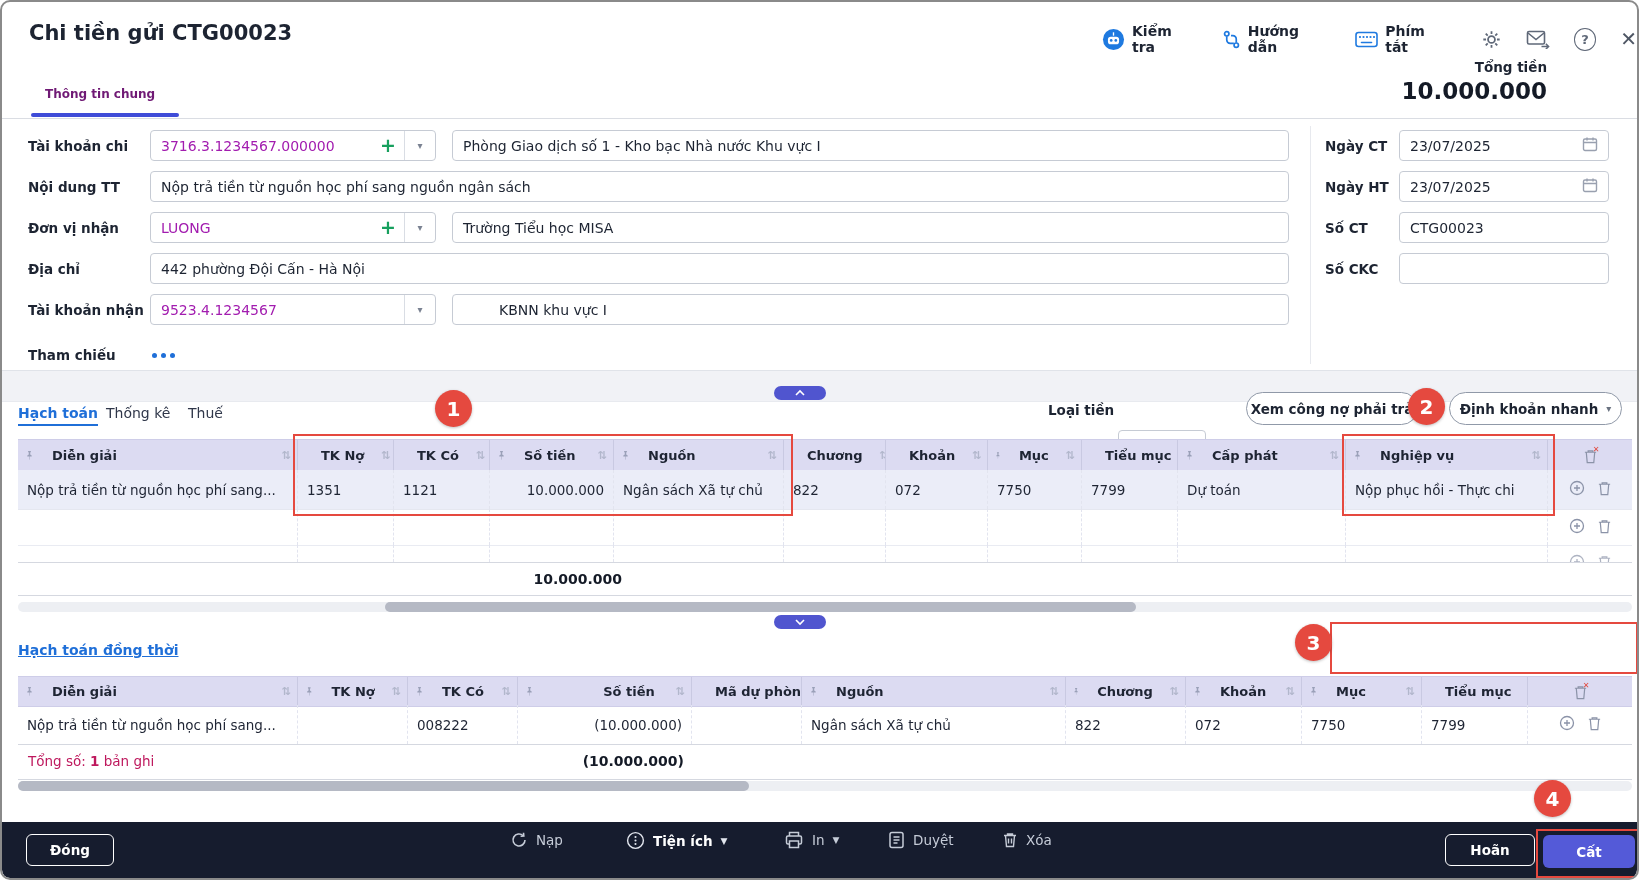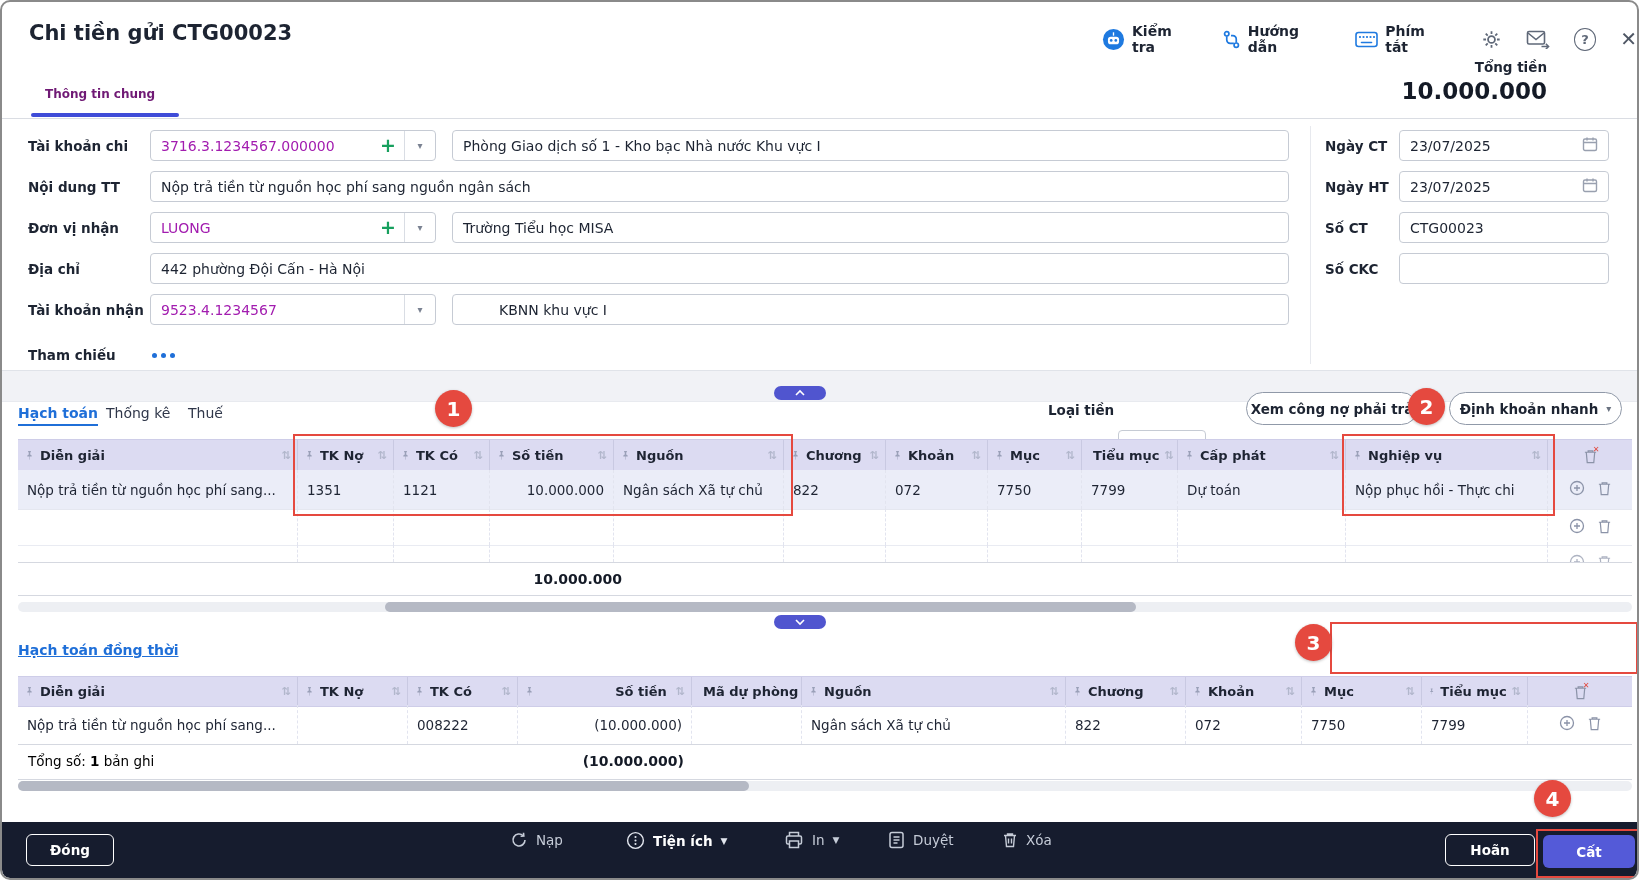--- a/index.html
+++ b/index.html
@@ -30,21 +30,21 @@
   .pill{background:#5055cf;border-radius:8px;display:flex;align-items:center;justify-content:center;cursor:pointer;}
   .dettab{font-size:14px;cursor:pointer;}
   .dettab.active{color:#1f6fd8;font-weight:bold;border-bottom:2px solid #1f6fd8;padding-bottom:3px;}
   .dettab.idle{color:#30374a;}
   .roundbtn{box-sizing:border-box;height:33px;border:1px solid #9099a8;border-radius:17px;background:#fff;
     display:flex;align-items:center;justify-content:center;gap:8px;font-size:13.5px;font-weight:bold;
     color:#1d2432;cursor:pointer;}
   .select{box-sizing:border-box;height:30px;border:1px solid #c6cbd4;border-radius:4px;background:#fff;
     display:flex;align-items:center;justify-content:space-between;padding:0 8px;font-size:13.5px;color:#1d2432;cursor:pointer;margin-top:36px;}
   .trow{display:grid;position:absolute;left:0;}
-  .hcell{display:flex;align-items:center;gap:5px;padding:0 6px;border-right:1px solid #c9c9e2;
+  .hcell{display:flex;align-items:center;gap:17px;padding:0 6px;border-right:1px solid #c9c9e2;
     font-size:13px;font-weight:bold;color:#1e2433;overflow:hidden;white-space:nowrap;}
   .bcell{display:flex;align-items:center;padding:0 9px;border-right:1px dashed #e2e4ef;
     font-size:13.5px;color:#1e2433;overflow:hidden;white-space:nowrap;}
   .num{justify-content:flex-end;}
   .sort{margin-left:auto;color:#b2b7cc;font-size:11px;}
   .thead{background:#dcdbf2;}
   .rowsel{background:#ebedf8;}
   .actc{display:flex;align-items:center;justify-content:center;gap:12px;border-right:none;}
   .scroll{background:#edeff3;border-radius:5px;height:10px;}
   .thumb{position:absolute;top:0;height:10px;background:#b5b9c4;border-radius:5px;cursor:pointer;}
@@ -505,21 +505,21 @@
             <circle cx="8" cy="8" r="6.5"></circle>
             <path d="M8 5v6M5 8h6"></path>
           </svg></span>
       <span><svg width="15" height="16" viewBox="0 0 16 17" fill="none" stroke="#8b93a8" stroke-width="1.3">
             <path d="M2 4.5h12M5.5 4.5V3h5v1.5M3.5 4.5l1 11h7l1-11"></path>
           </svg></span>
     </div>
   </div>
 
   <div class="abs" style="left:16px;top:742px;width:1614px;height:35px;border-bottom:1px solid #d5d8e0;">
-    <span style="position:absolute;left:10px;top:9px;font-size:13.5px;color:#000000;">
+    <span style="position:absolute;left:10px;top:9px;font-size:13.5px;color:#be185d;">
       <span>Tổng số:</span> <b>1</b> <span>bản ghi</span>
     </span>
     <span class="totalrow" style="position:absolute;left:500px;top:9px;width:166px;display:inline-block;text-align:right;">(10.000.000)</span>
   </div>
 
   <div class="abs scroll" style="left:16px;top:779px;width:1614px;">
     <span class="thumb" style="left:0;width:731px;"></span>
   </div>
 
   <div class="footer">

